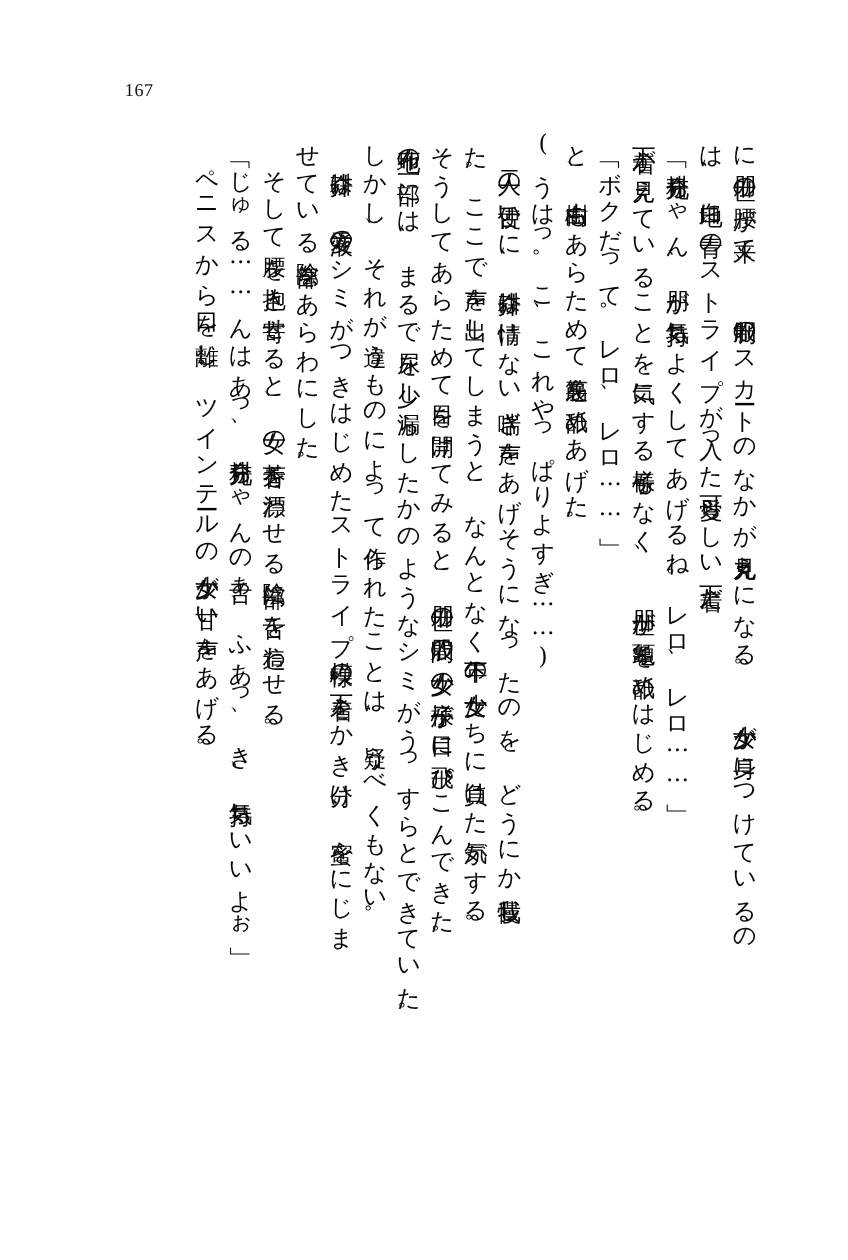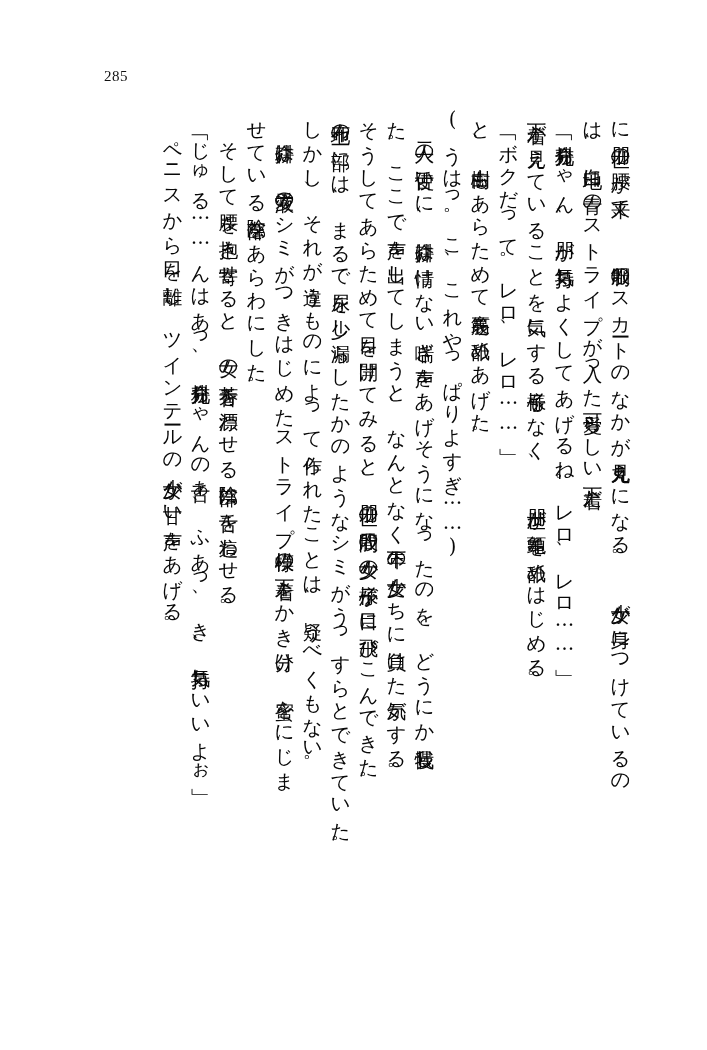--- a/index.html
+++ b/index.html
@@ -56,21 +56,21 @@
   }
   .vline.indent {
     padding-top: 20px;
   }
 </style>
 </head>
 <body>
 
 <div class="page">
 
-  <div class="page-number">285</div>
+  <div class="page-number">167</div>
 
   <div class="body-text">
     <div class="vline">に朋世の腰が来て、　制服のスカートのなかが丸見えになる。　少女が身につけているの</div>
     <div class="vline">は、白地に青のストライプが入った可愛らしい下着だ。</div>
     <div class="vline indent">「耕介兄ちゃん、朋が気持ちよくしてあげるね。レロ、レロ……」</div>
     <div class="vline">下着が見えていることを気にする様子もなく、　朋世が亀頭を舐めはじめる。</div>
     <div class="vline indent">「ボクだって。レロ、レロ……」</div>
     <div class="vline">と、由樹もあらためて裏筋を舐めあげた。</div>
     <div class="vline">(うはっ。こ、これやっぱりよすぎ……)</div>
     <div class="vline indent">二人の舌使いに、耕介は情けない喘ぎ声をあげそうになったのを、どうにか我慢し</div>

